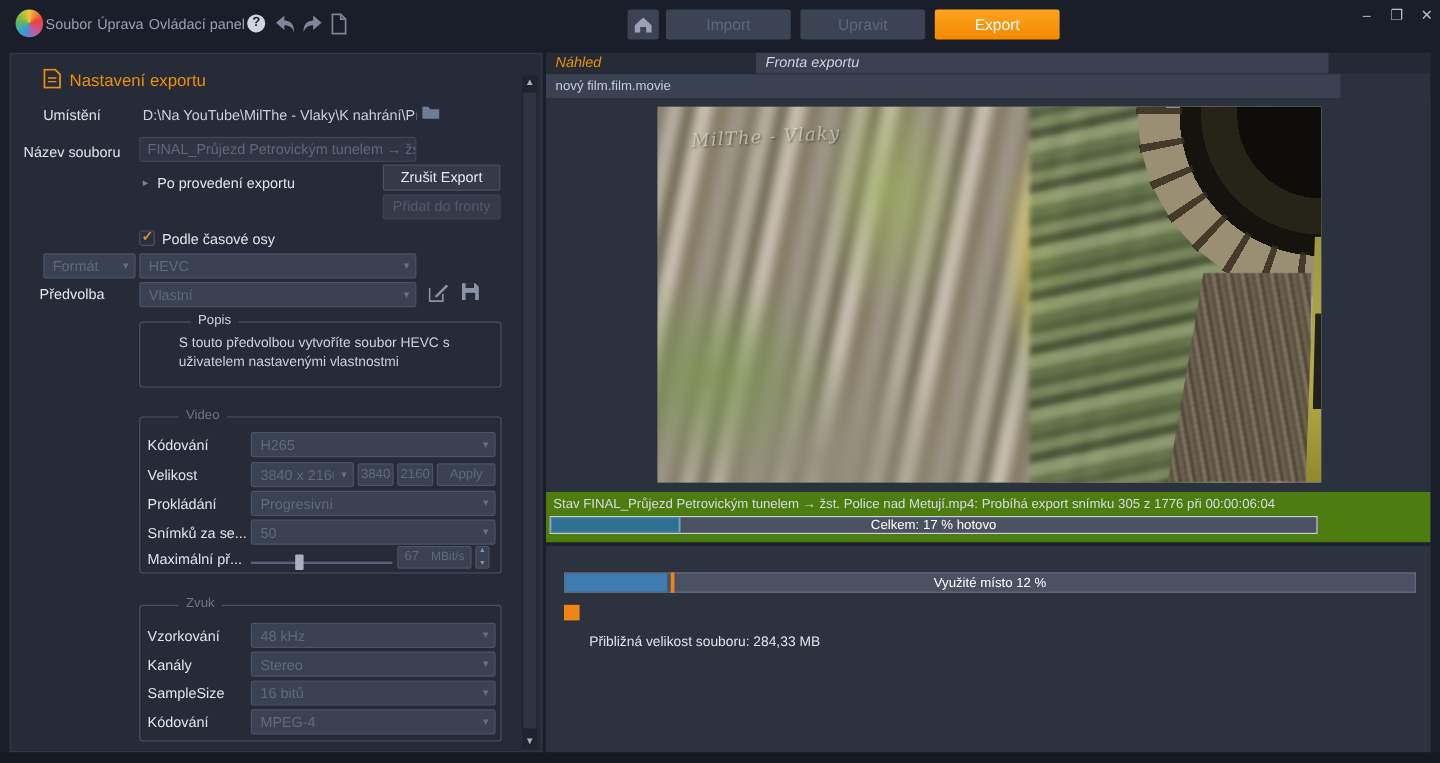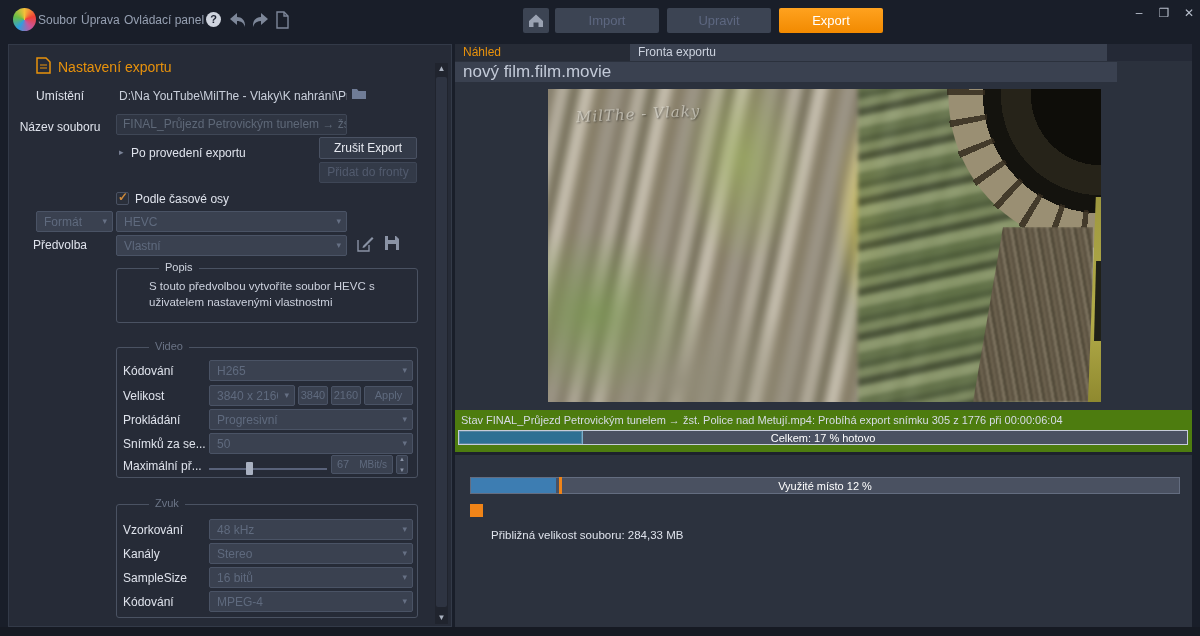--- a/index.html
+++ b/index.html
@@ -50,26 +50,26 @@
   .spinner::before{content:"▲";position:absolute;top:0px;left:2px;font-size:6px;color:#8a93a5;}
   .spinner::after{content:"▼";position:absolute;bottom:0px;left:2px;font-size:6px;color:#8a93a5;}
   .lp-scroll{position:absolute;left:426px;top:18px;width:13px;height:561px;background:#20242e;}
   .lp-scroll .up,.lp-scroll .dn{position:absolute;left:0;width:13px;height:12px;text-align:center;font-size:8px;color:#aab2c0;line-height:12px;}
   .lp-scroll .up{top:0;}
   .lp-scroll .dn{bottom:0;}
   .lp-scroll .thumb{position:absolute;left:1px;top:14px;width:11px;height:530px;background:#2e3442;border-radius:2px;}
 
   
   .right-panel{position:absolute;left:455px;top:44px;width:737px;height:583px;background:#2b313d;}
-  .tabbar{position:absolute;left:0;top:0;width:737px;height:17px;background:#242936;}
+  .tabbar{position:absolute;left:0;top:0;width:737px;height:17px;background:#242936;font-style:italic;}
   .tab{position:absolute;top:0;height:17px;font-size:12px;line-height:17px;padding-left:8px;}
   .tab.active{left:0;width:175px;background:#262b36;color:#e8920c;}
   .tab.inactive{left:175px;width:477px;background:#3a4150;color:#ccd2de;}
   .titlebar{position:absolute;left:0;top:18px;width:662px;height:20px;background:#3a4150;
-            font-size:17px;color:#c3cad8;line-height:20px;padding-left:8px;}
+            font-size:11px;color:#c3cad8;line-height:20px;padding-left:8px;}
   .preview-area{position:absolute;left:0;top:38px;width:737px;height:328px;background:#2b313d;}
 
   
   .video{position:absolute;left:93px;top:7px;width:553px;height:313px;overflow:hidden;background:#847d6c;}
   .v-base{position:absolute;left:-14px;top:-14px;right:-14px;bottom:-14px;
     background:
       radial-gradient(ellipse 160px 120px at 10% 70%, rgba(124,150,84,.85), rgba(124,150,84,0) 70%),
       radial-gradient(ellipse 90px 150px at 36% 25%, rgba(158,178,96,.7), rgba(158,178,96,0) 70%),
       radial-gradient(ellipse 45px 150px at 57% 40%, rgba(214,200,92,.85), rgba(214,200,92,0) 70%),
       radial-gradient(ellipse 180px 230px at 72% 60%, rgba(94,114,64,.8), rgba(94,114,64,0) 72%),
@@ -95,21 +95,21 @@
   .v-train-win{position:absolute;right:0;top:172px;width:7px;height:80px;background:#1f2018;
     clip-path:polygon(100% 0,30% 0,0 100%,100% 100%);}
   .v-watermark{position:absolute;left:28px;top:16px;font-family:"DejaVu Serif",serif;font-style:italic;
     font-size:15px;letter-spacing:1px;color:rgba(238,236,228,.55);transform:rotate(-3deg);
     text-shadow:1px 1px 2px rgba(0,0,0,.45);}
 
   
   .status-band{position:absolute;left:0;top:366px;width:737px;height:42px;background:#4d7c0f;}
   .status-text{position:absolute;left:6px;top:4px;font-size:11px;color:#d6dbe6;white-space:nowrap;}
   .pbar{position:absolute;background:#4a5161;}
-  .pbar.overall{left:3px;top:20px;width:730px;height:15px;border:1px solid #c6ccd9;}
+  .pbar.overall{left:3px;top:20px;width:640px;height:15px;border:1px solid #c6ccd9;}
   .pbar .fill{position:absolute;left:0;top:0;bottom:0;}
   .pbar.overall .fill{background:#2e7093;border-right:1px solid #79aecb;box-shadow:inset 0 0 0 1px #56859f;}
   .pbar .plabel{position:absolute;left:0;right:0;top:0;bottom:0;text-align:center;font-size:11px;color:#ffffff;line-height:14px;}
   .divider{position:absolute;left:0;top:408px;width:737px;height:3px;background:#1d222c;}
   .lower{position:absolute;left:0;top:411px;width:737px;height:172px;background:#2c323e;}
   .pbar.disk{left:15px;top:22px;width:710px;height:17px;border:1px solid #646d80;}
   .pbar.disk .fill{background:#3d7db2;}
   .pbar.disk .marker{position:absolute;top:-1px;bottom:-1px;width:3px;background:#f08418;transform:translateX(3px);}
   .pbar.disk .plabel{line-height:16px;}
   .legend-square{position:absolute;left:15px;top:49px;width:13px;height:13px;background:#f08418;}

